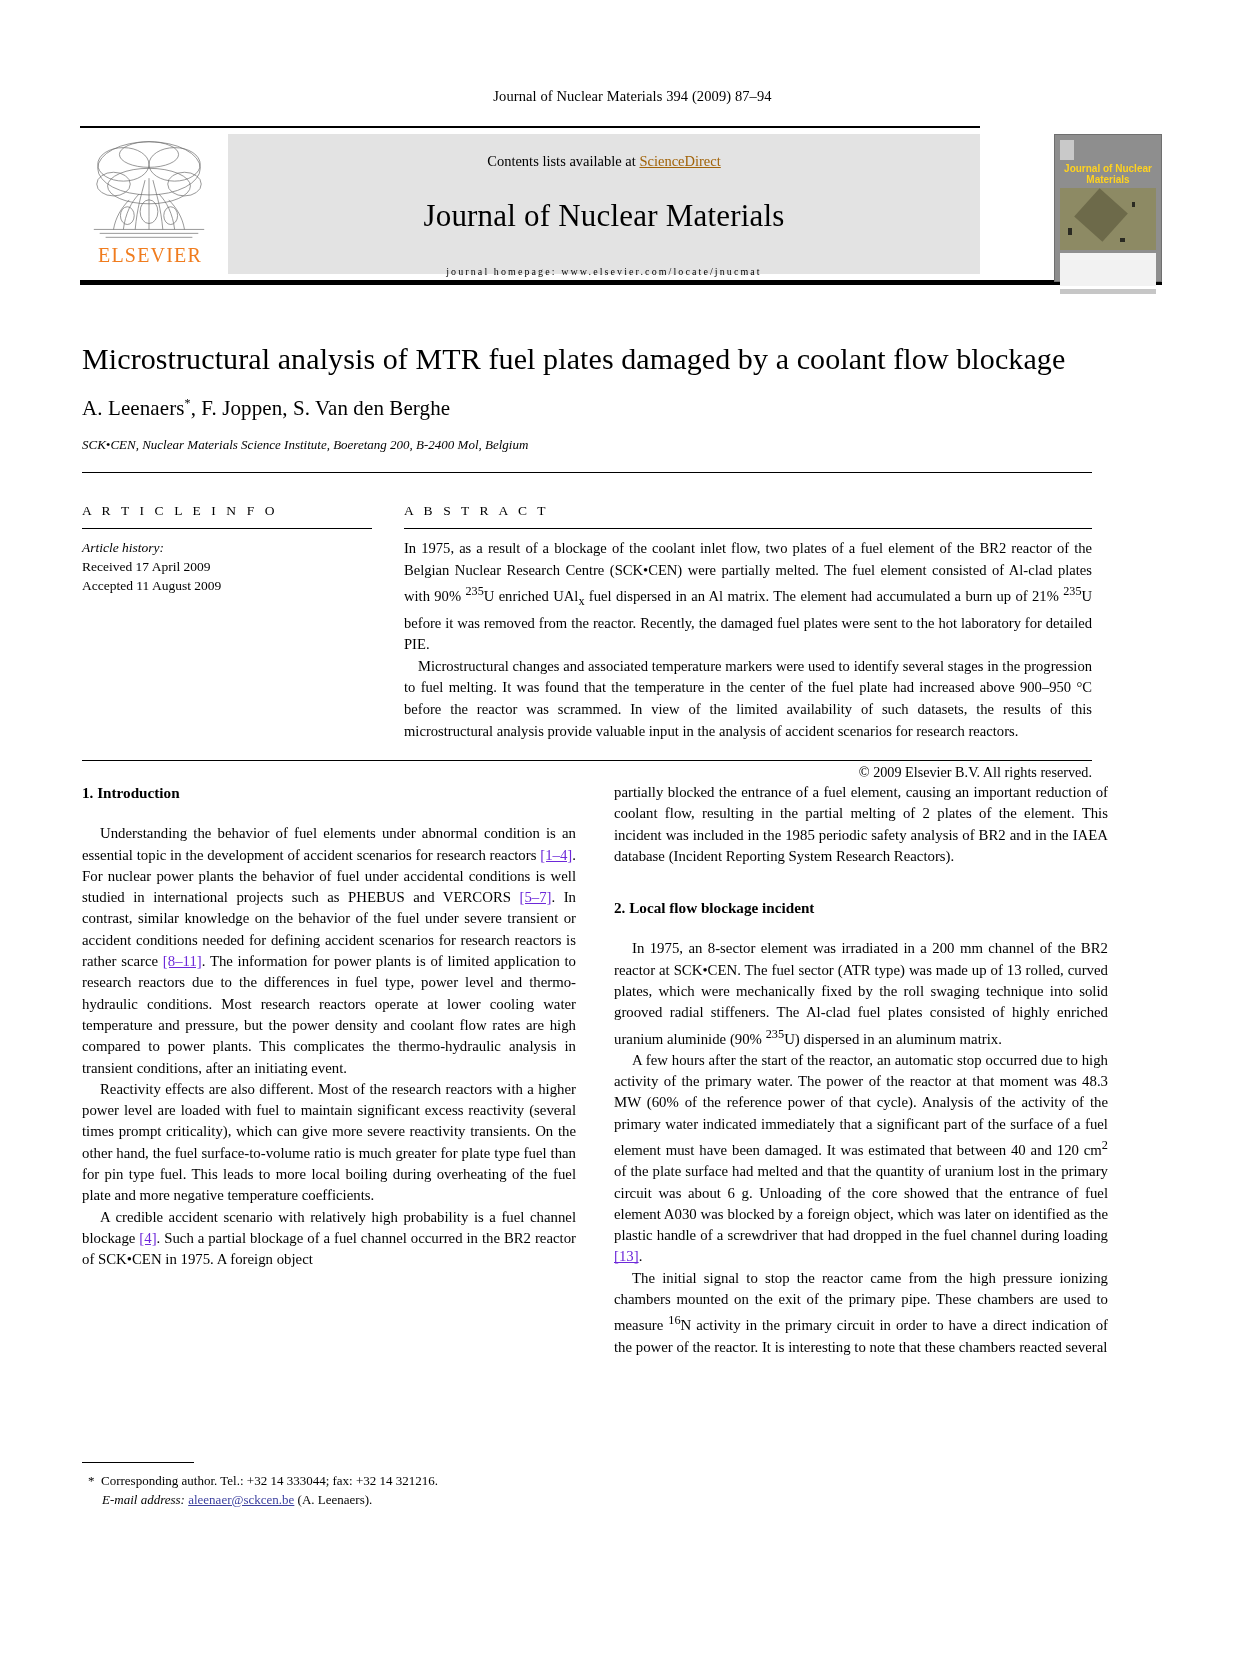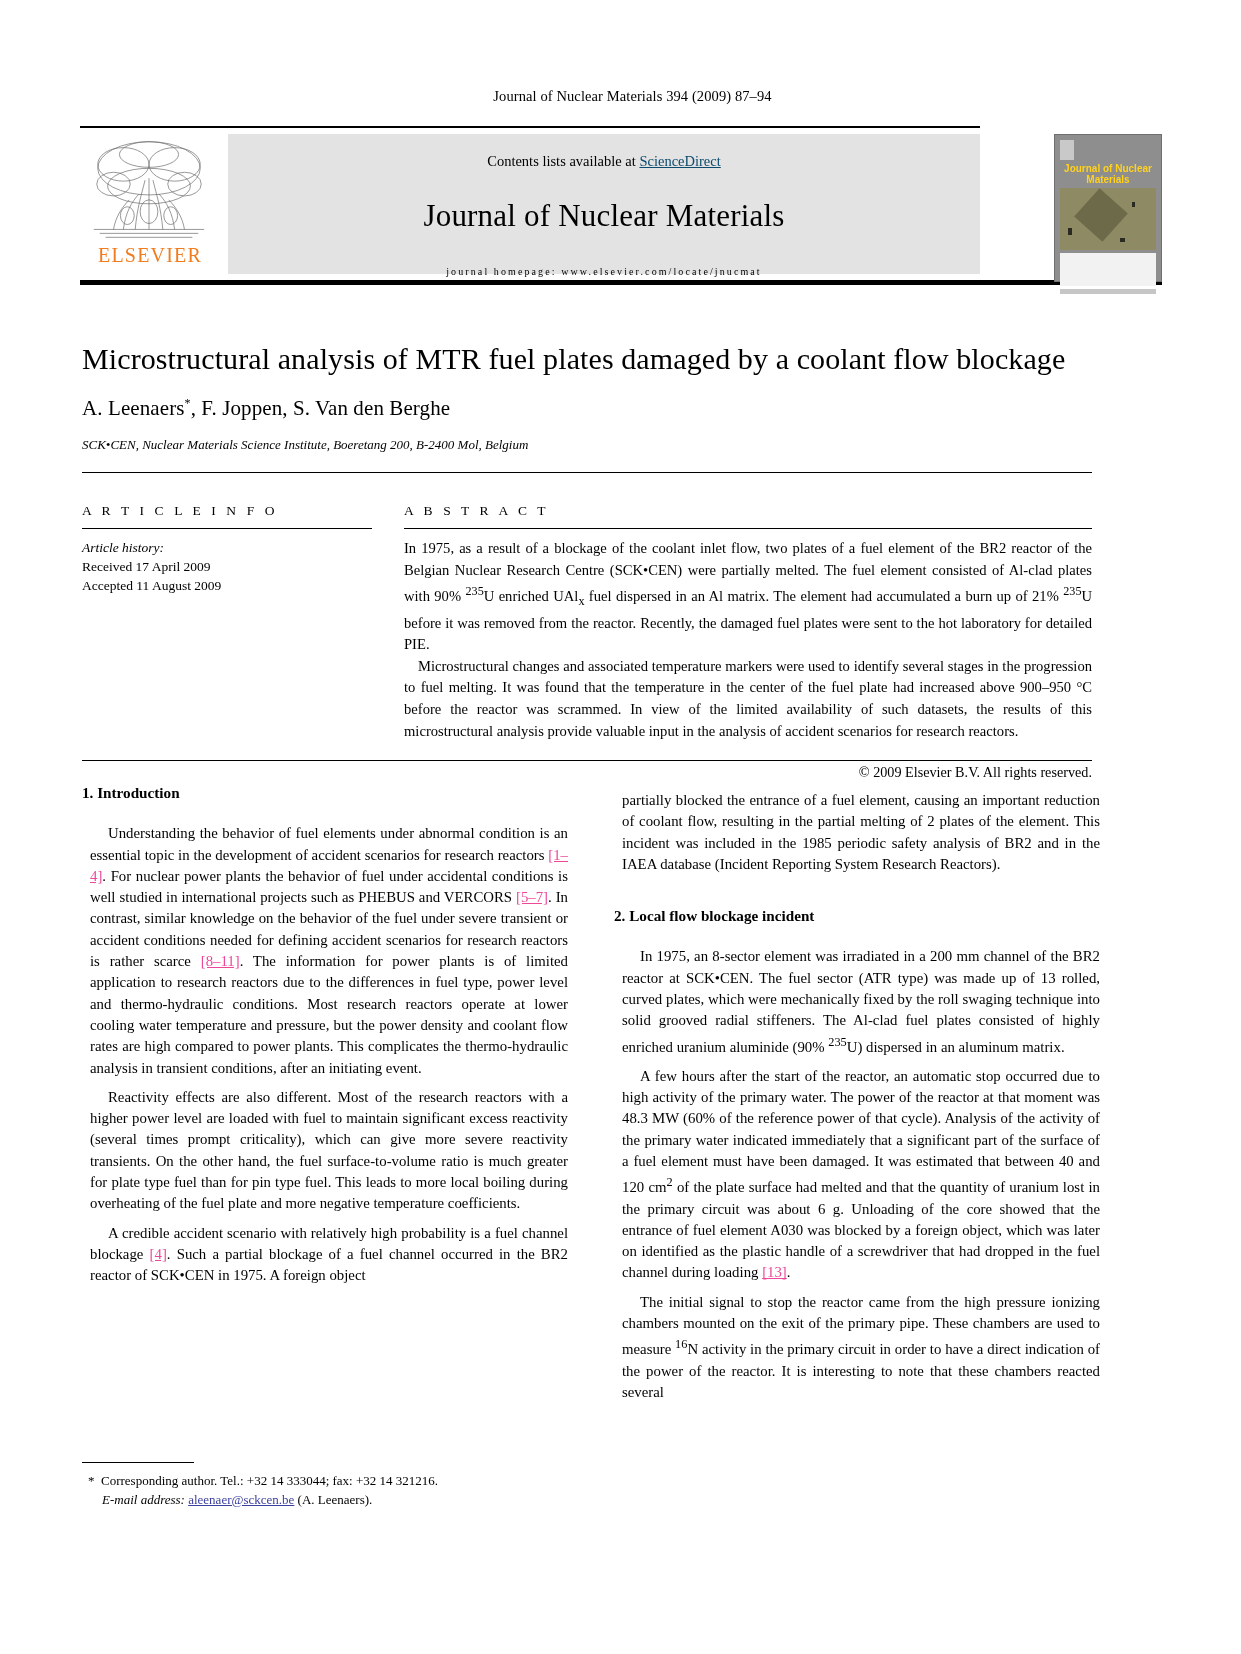--- a/index.html
+++ b/index.html
@@ -74,21 +74,21 @@
     top: 6px;
     width: 752px;
     height: 140px;
     background: #e3e3e3;
     text-align: center;
   }
   .contents-line {
     margin-top: 19px;
     font-size: 14.5px;
   }
-  .sd-link { color: #0c4a6e; }
+  .sd-link { color: #a16207; }
   .journal-title-big {
     font-size: 31px;
     margin-top: 28px;
     letter-spacing: 0.2px;
   }
   .homepage-line {
     margin-top: 32px;
     font-size: 10px;
     letter-spacing: 2.1px;
   }
@@ -236,31 +236,31 @@
   .col {
     position: absolute;
     top: 782px;
     width: 494px;
     font-size: 14.8px;
     line-height: 21.3px;
     text-align: justify;
   }
   .col-left { left: 82px; }
   .col-right { left: 614px; }
-  .col p { margin: 8px; text-indent: 18px; }
+  .col p { margin: 0; text-indent: 18px; }
   .col p.noindent { text-indent: 0; }
   h2.sect {
     font-size: 15.2px;
     font-weight: bold;
     margin: 0 0 20px 0;
     text-indent: 0;
     font-family: "Liberation Serif", "DejaVu Serif", serif;
   }
   h2.sect.spaced { margin-top: 30px; }
-  .cite { color: #ec4899; }
+  .cite { color: #6d28d9; }
 
   
   .footnote {
     position: absolute;
     left: 82px;
     top: 1462px;
     width: 494px;
     font-size: 13px;
     line-height: 18.5px;
   }

